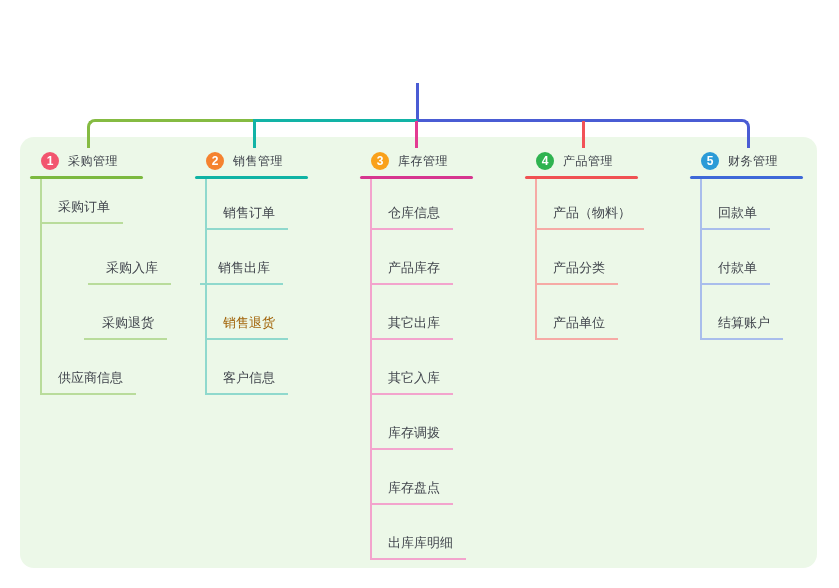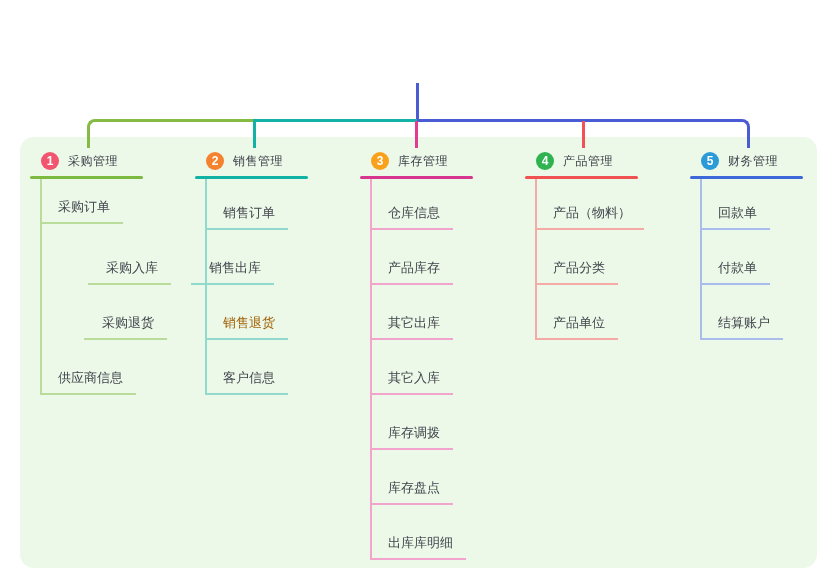--- a/index.html
+++ b/index.html
@@ -86,21 +86,21 @@
       </div>
       <div class="bh" style="left: 206px;">
         <span class="badge" style="background: rgb(245, 130, 47);">2</span>
         <span class="blabel" style="color: rgb(59, 63, 72);">销售管理</span>
       </div>
       <div class="bu" style="left: 195px; background: rgb(15, 179, 164);"></div>
       <div class="bv" style="left: 205px; height: 216px; background: rgb(143, 217, 205);"></div>
       <div class="child" style="left: 205px; top: 201px; border-bottom-color: rgb(143, 217, 205); color: rgb(65, 69, 77);">
         <span>销售订单</span>
       </div>
-      <div class="child" style="left: 191px; top: 256px; border-bottom-color: rgb(143, 217, 205); color: rgb(65, 69, 77);">
+      <div class="child" style="left: 200px; top: 256px; border-bottom-color: rgb(143, 217, 205); color: rgb(65, 69, 77);">
         <span>销售出库</span>
       </div>
       <div class="child" style="left: 205px; top: 311px; border-bottom-color: rgb(143, 217, 205); color: #a16207;">
         <span>销售退货</span>
       </div>
       <div class="child" style="left: 205px; top: 366px; border-bottom-color: rgb(143, 217, 205); color: rgb(65, 69, 77);">
         <span>客户信息</span>
       </div>
       <div class="bh" style="left: 371px;">
         <span class="badge" style="background: rgb(249, 161, 27);">3</span>

